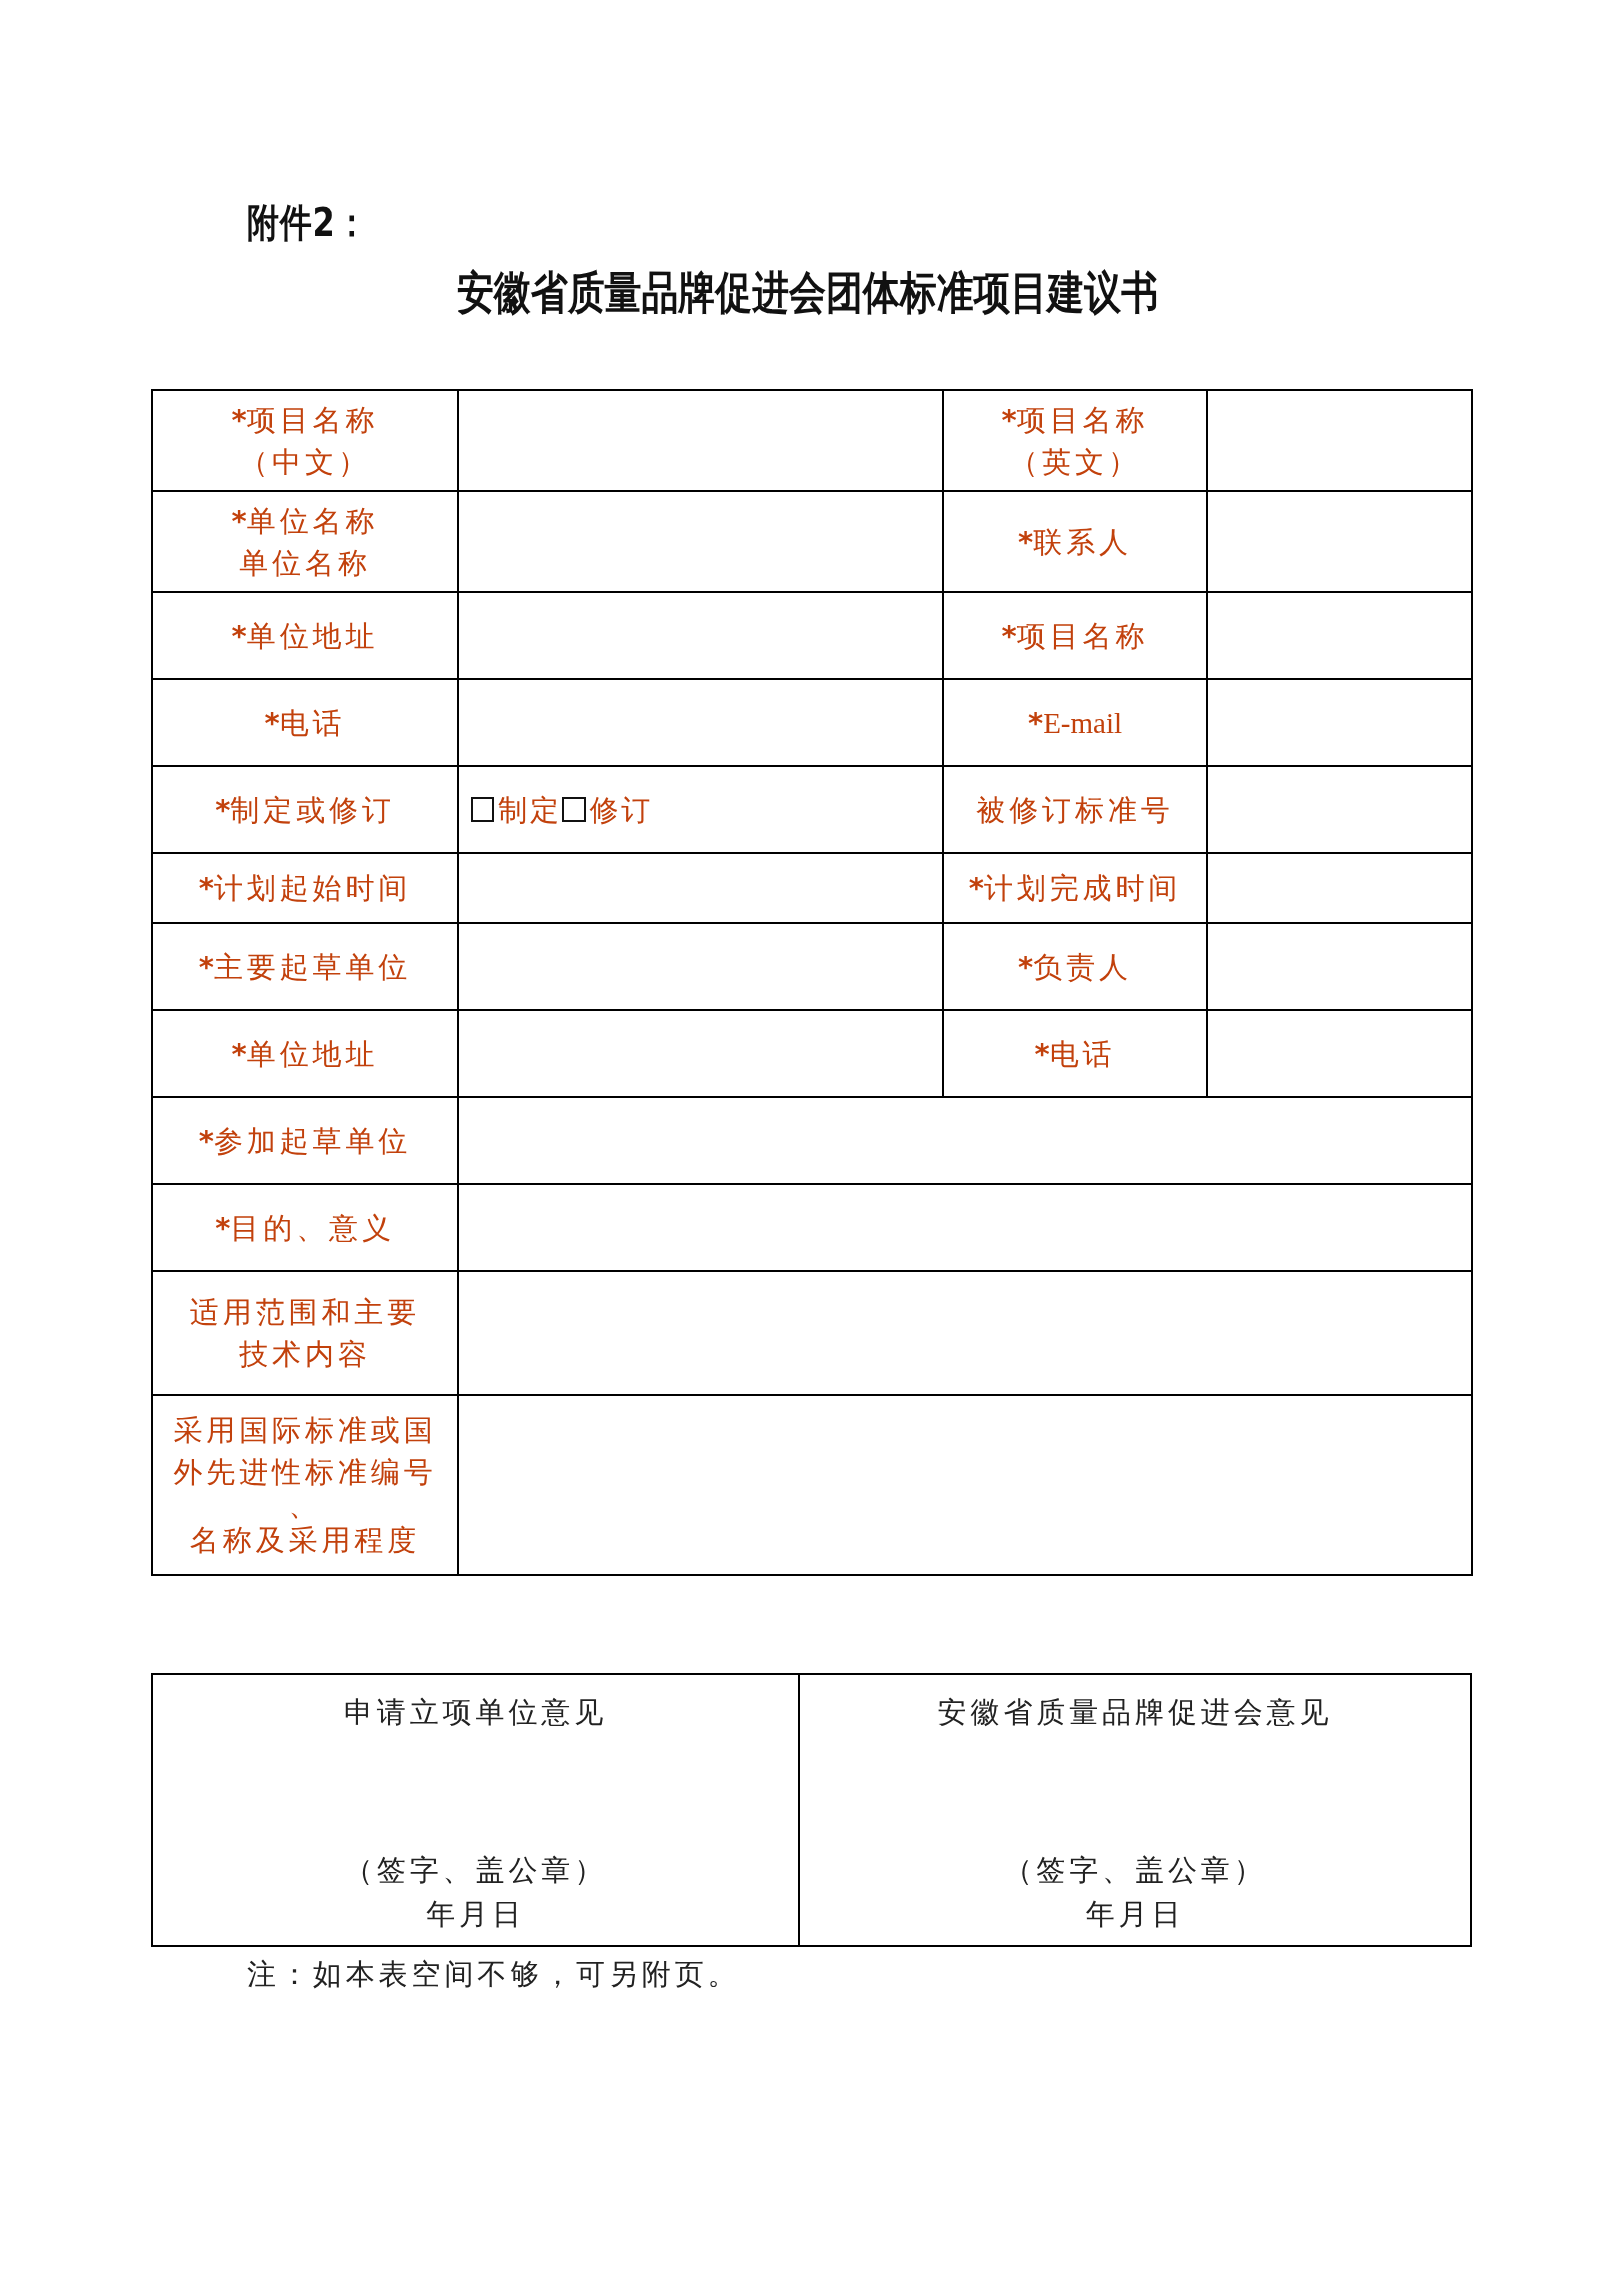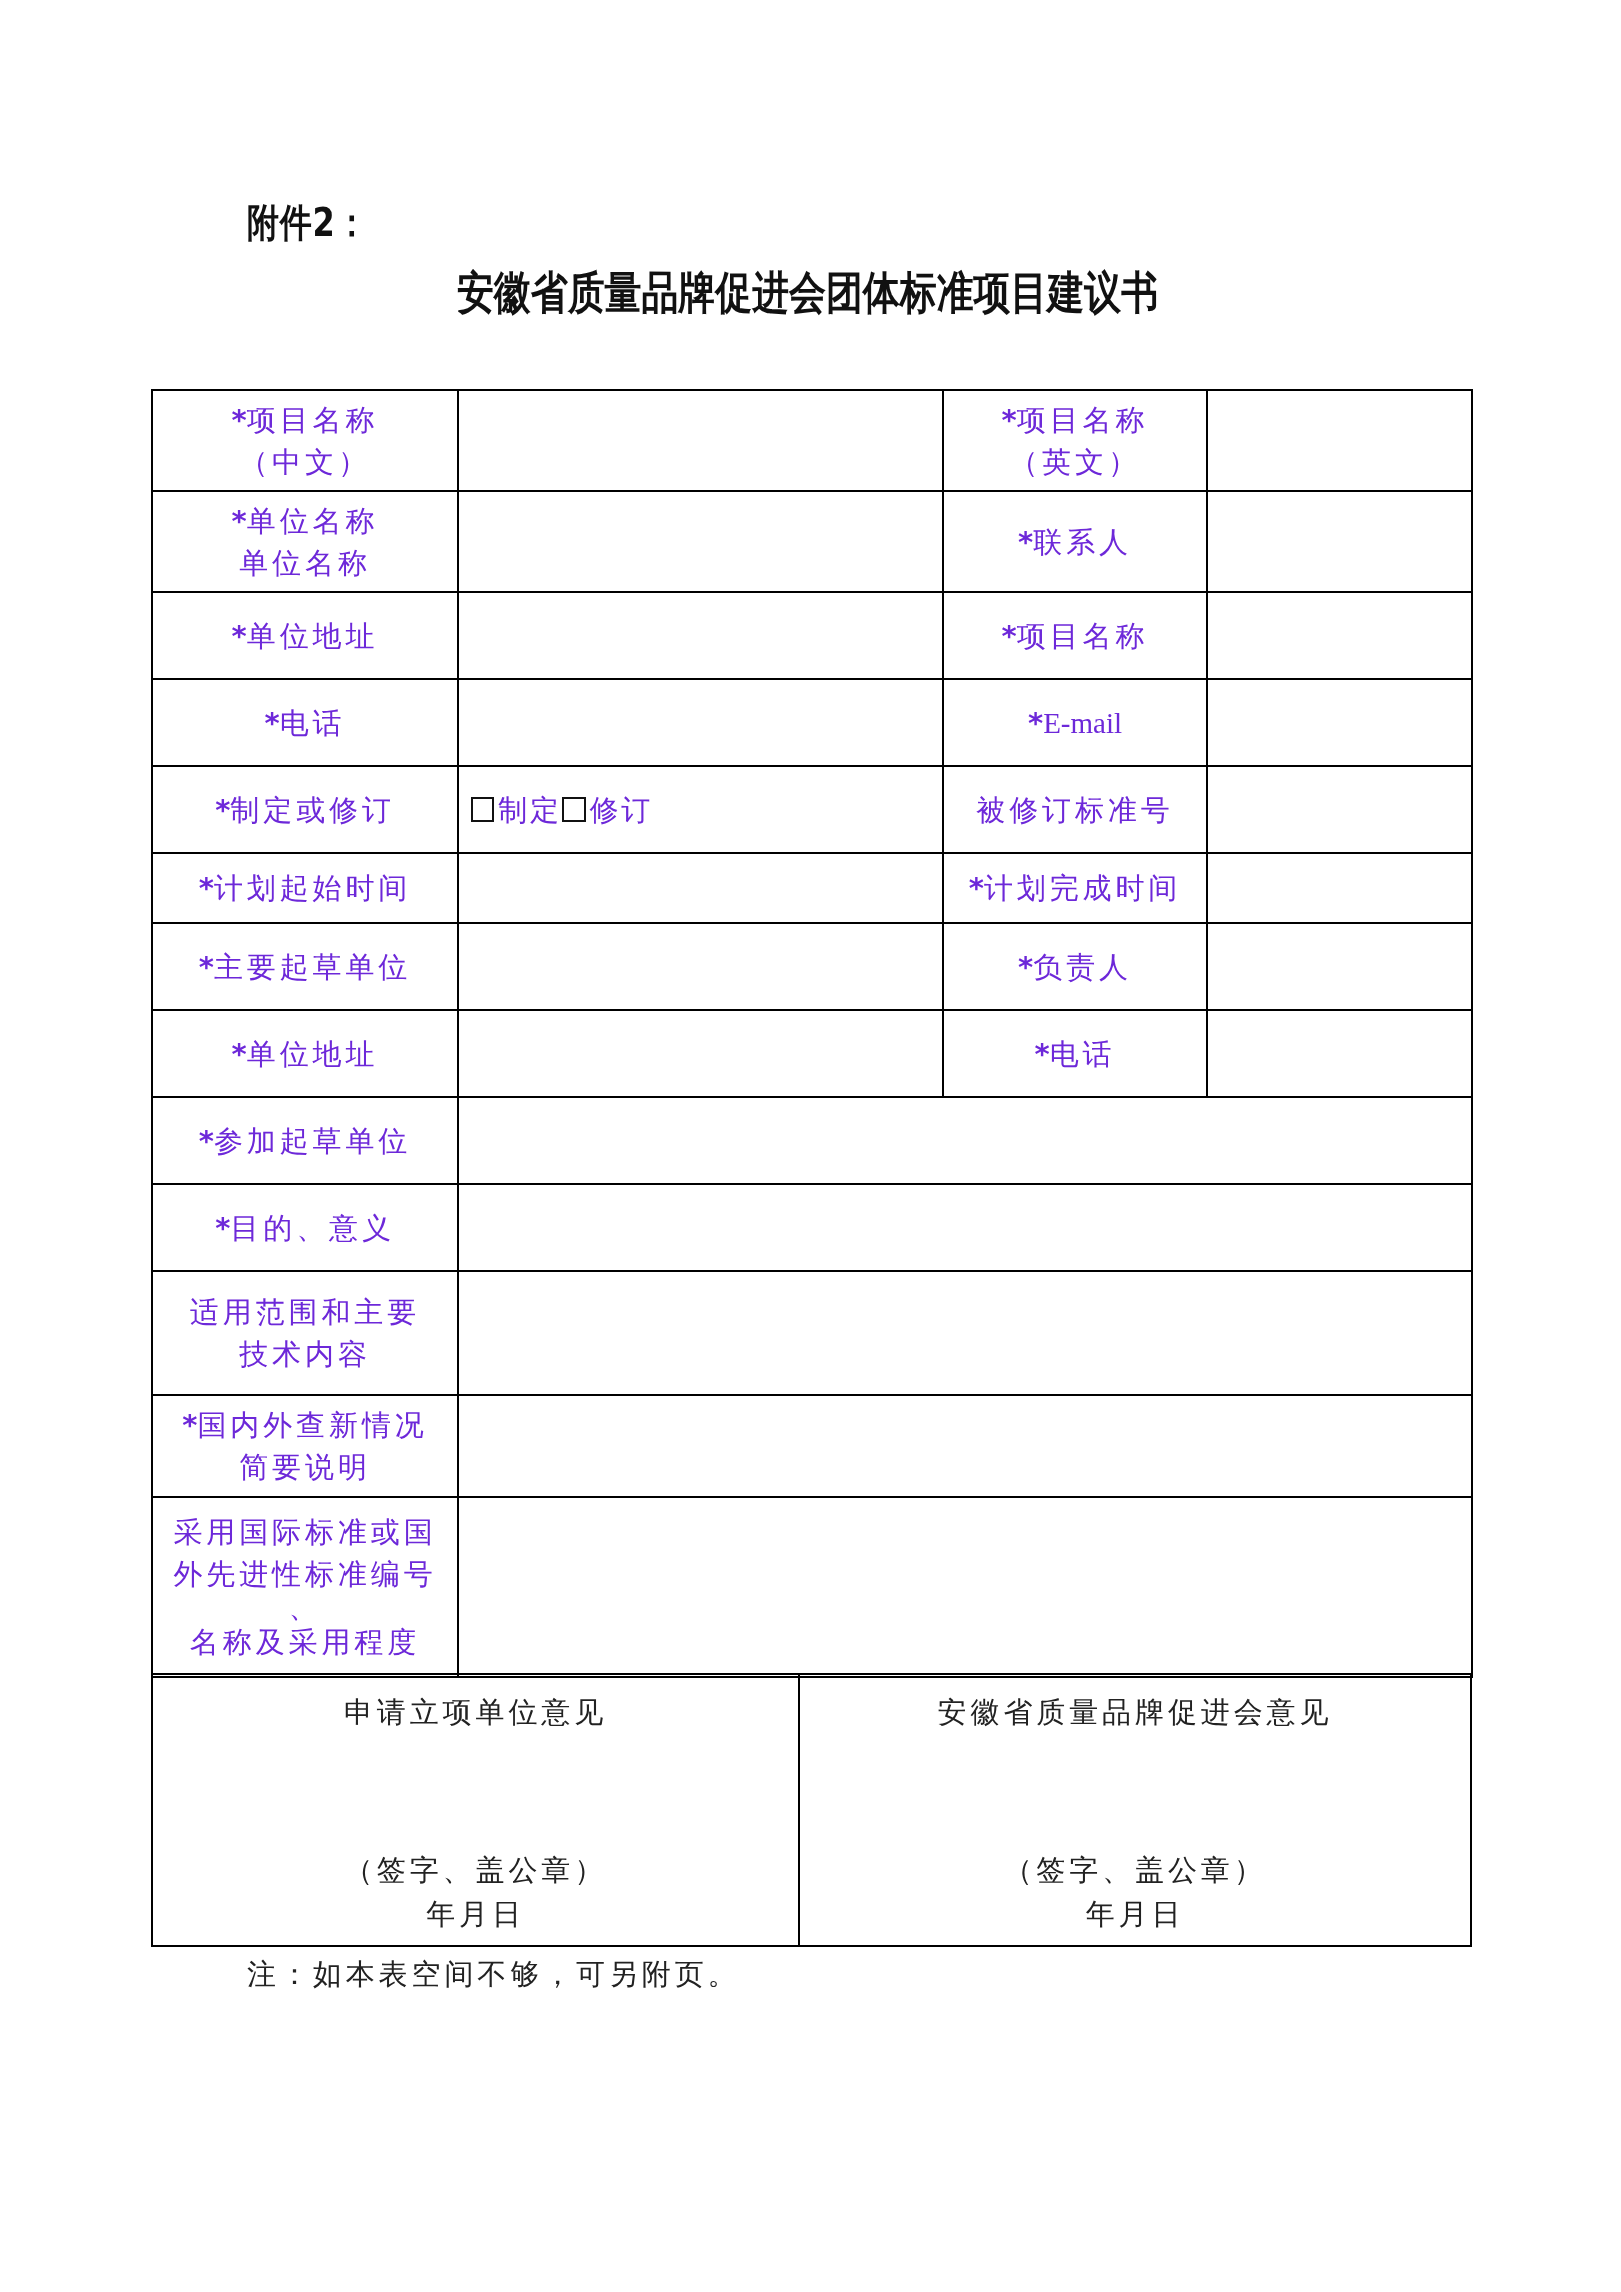--- a/index.html
+++ b/index.html
@@ -45,21 +45,21 @@
 
     .form-table {
       position: absolute;
       left: 151px;
       top: 389px;
       width: 1319px;
       border-collapse: collapse;
       table-layout: fixed;
       font-family: "DejaVu Sans", "Liberation Sans", sans-serif;
       font-size: 29px;
-      color: #6d28d9;
+      color: #c2410c;
     }
     .form-table td {
       border: 2.9px solid #000000;
       text-align: center;
       vertical-align: middle;
       line-height: 42px;
       padding: 0 5.9px;
       letter-spacing: 3.9px;
     }
     .form-table td.label { font-weight: normal; }
@@ -251,27 +251,20 @@
     <tr style="height:87px">
       <td class="label">
         <span class="req">*</span><span>目的、意义</span>
       </td>
       <td class="value" colspan="3"></td>
     </tr>
     <tr style="height:124px">
       <td class="label">
         <div>适用范围和主要</div>
         <div>技术内容</div>
-      </td>
-      <td class="value" colspan="3"></td>
-    </tr>
-    <tr style="height:102px">
-      <td class="label">
-        <div><span class="req">*</span><span>国内外查新情况</span></div>
-        <div>简要说明</div>
       </td>
       <td class="value" colspan="3"></td>
     </tr>
     <tr style="height:180px">
       <td class="label">
         <div>采用国际标准或国</div>
         <div>外先进性标准编号</div>
         <div style="line-height:25.5px">、</div>
         <div>名称及采用程度</div>
       </td>

